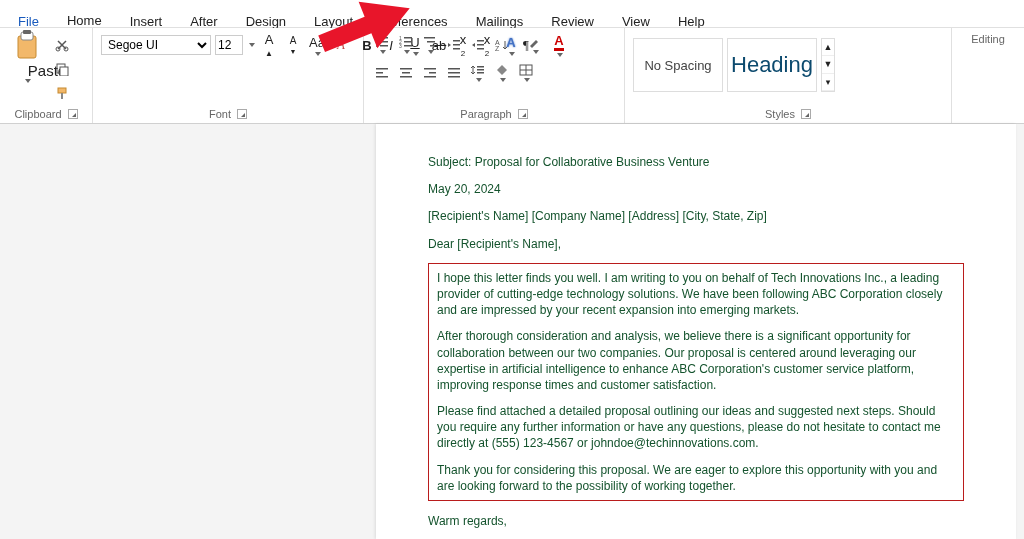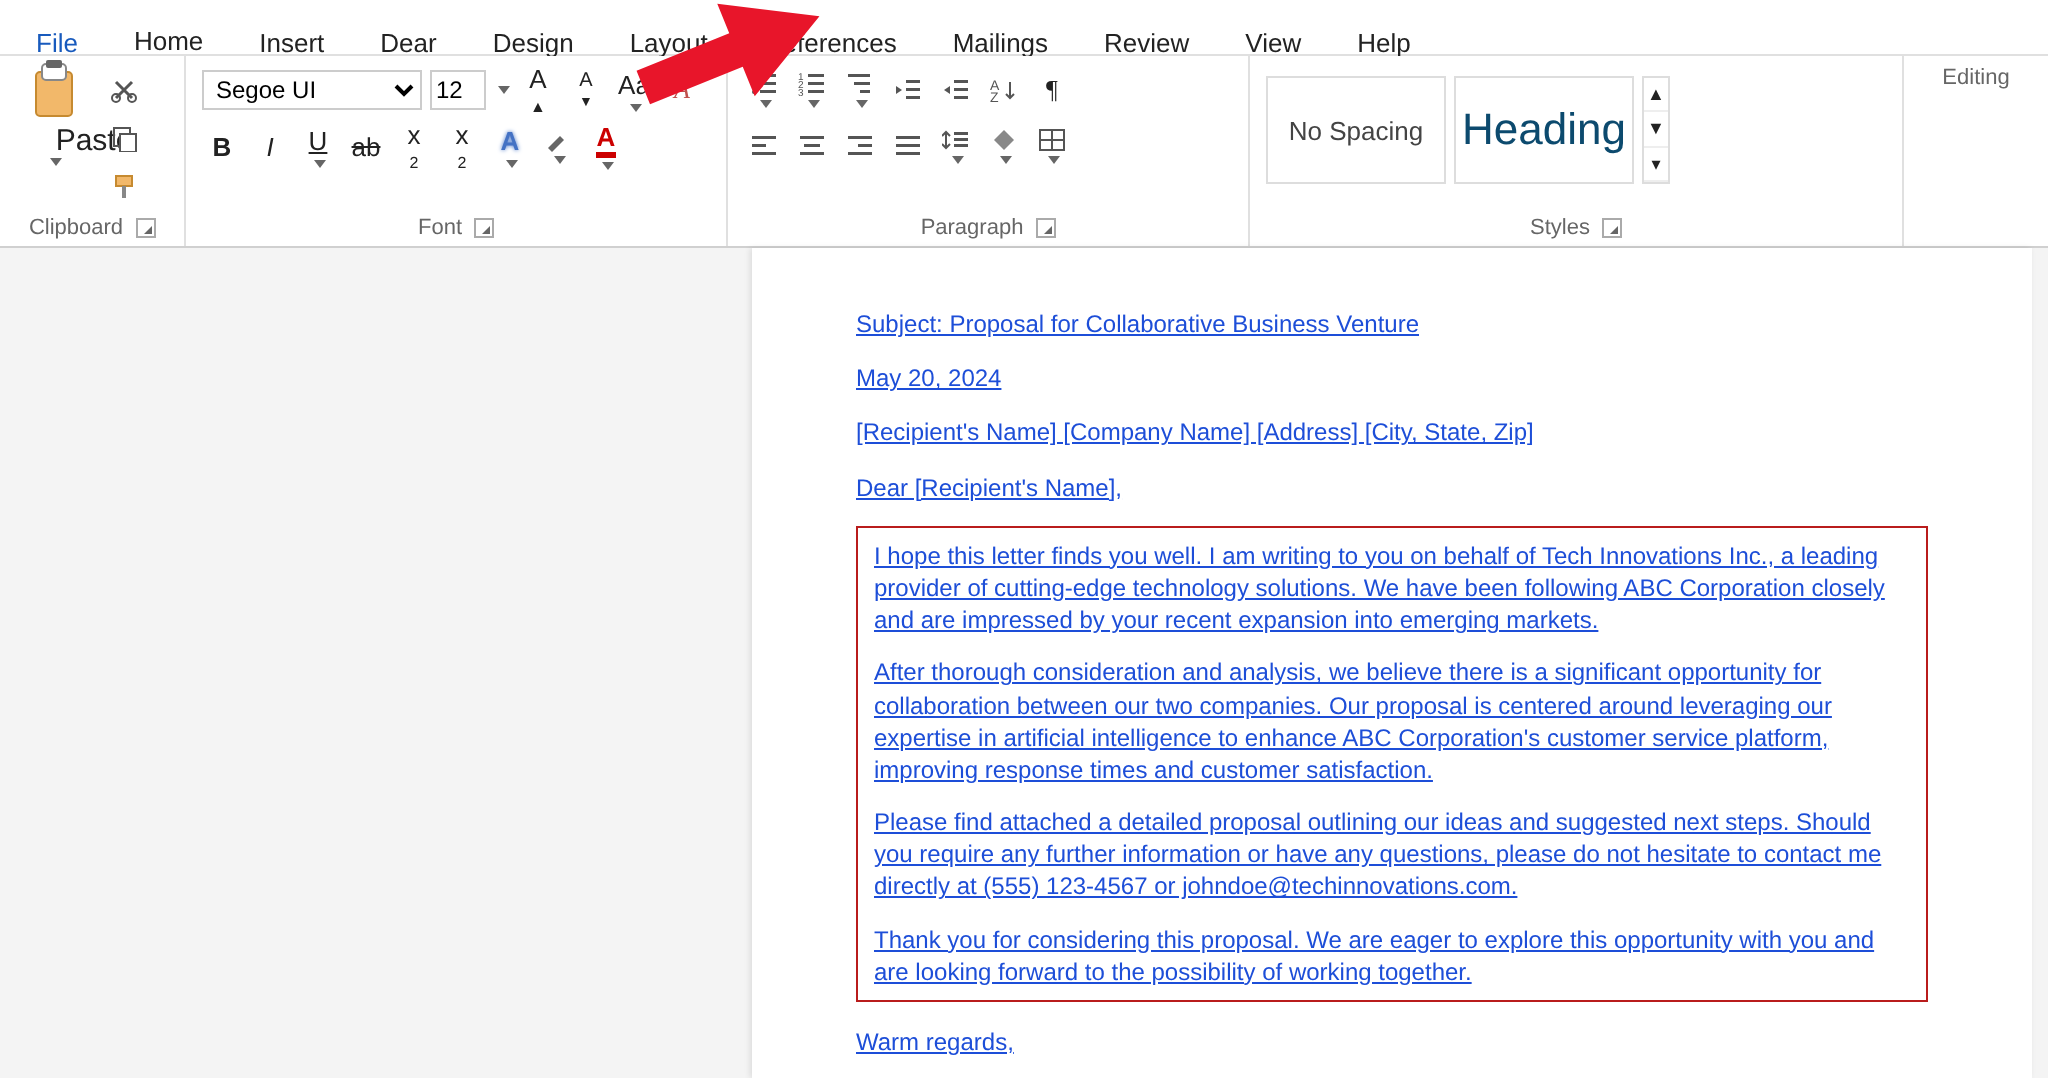--- a/index.html
+++ b/index.html
@@ -197,40 +197,39 @@
     position: absolute;
     left: 376px;
     top: 0;
     width: 640px;
     bottom: 0;
     background: #fff;
     box-shadow: -1px 0 3px rgba(0,0,0,0.1);
     padding: 30px 52px 10px 52px;
     font-size: 12px;
     line-height: 1.35;
-    color: #1d4ed8;
-    text-decoration: underline;
+    color: #14532d;
   }
   .page p { margin-bottom: 11px; }
   .highlight-box {
     border: 1px solid #b91c1c;
     padding: 6px 8px;
     margin-bottom: 12px;
   }
   .highlight-box p { margin-bottom: 10px; }
   .highlight-box p:last-child { margin-bottom: 0; }
 </style>
 </head>
 <body>
 
 <div class="menubar">
   <div class="menu-item file">File</div>
   <div class="menu-item active">Home</div>
   <div class="menu-item">Insert</div>
-  <div class="menu-item">Dear</div>
+  <div class="menu-item">After</div>
   <div class="menu-item">Design</div>
   <div class="menu-item">Layout</div>
   <div class="menu-item">References</div>
   <div class="menu-item">Mailings</div>
   <div class="menu-item">Review</div>
   <div class="menu-item">View</div>
   <div class="menu-item">Help</div>
 </div>
 
 <div class="ribbon">
@@ -270,21 +269,21 @@
     </div>
     <div class="group-label">
       <span>Clipboard</span>
       <span class="dialog-launch"></span>
     </div>
   </div>
 
   <div class="ribbon-sep"></div>
 
   <div class="ribbon-group" style="width:270px">
-    <div class="group-body" style="flex-direction:column;gap:6px;padding:4px 2px">
+    <div class="group-body" style="flex-direction:row;gap:6px;padding:4px 2px">
       <div class="row">
         <select class="font-name">
           <option>Segoe UI</option>
         </select>
         <input class="font-size" value="12" style="">
         <span class="caret"></span>
         <div class="btn" style="font-size:13px">A<span style="font-size:8px;vertical-align:super">▲</span></div>
         <div class="btn" style="font-size:10px">A<span style="font-size:7px;vertical-align:super">▼</span></div>
         <div class="btn">
             <span>Aa</span>

